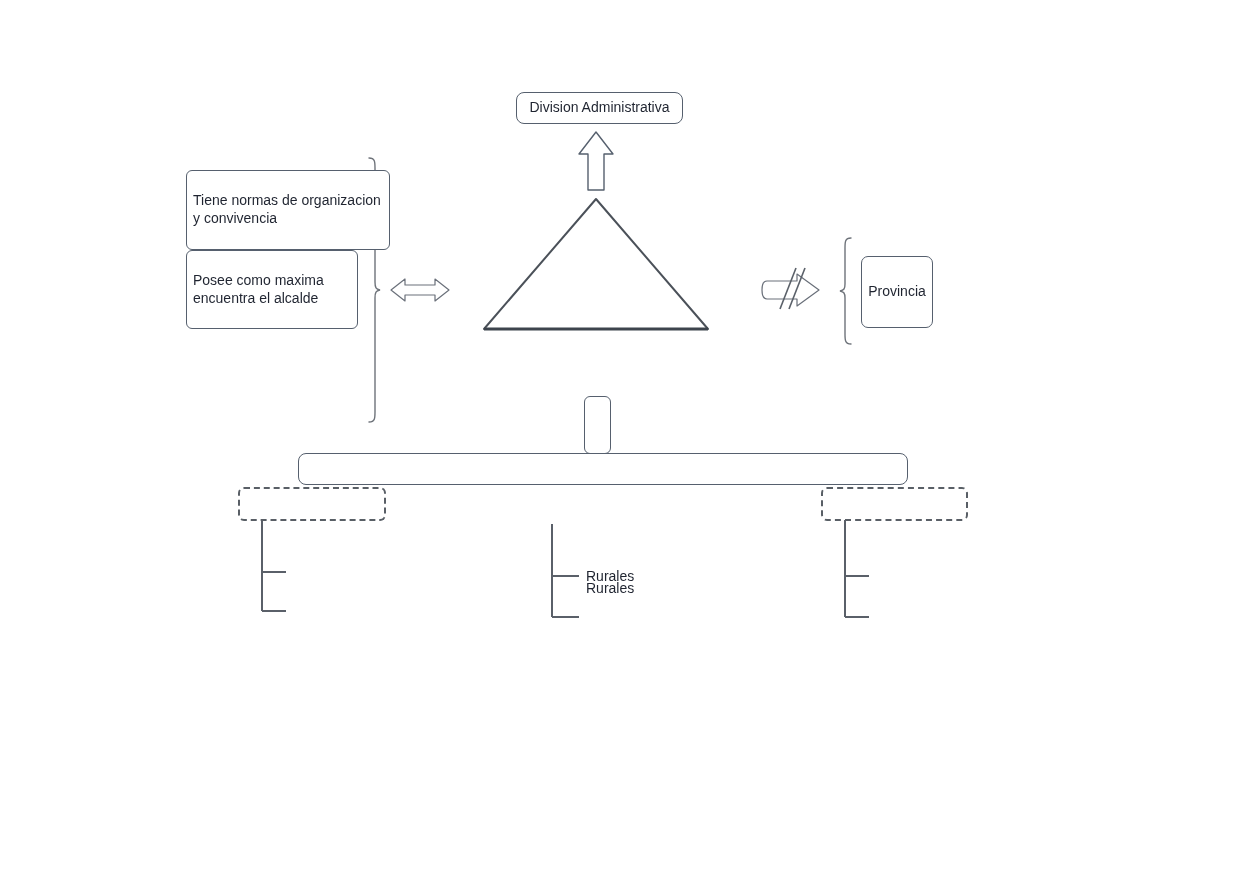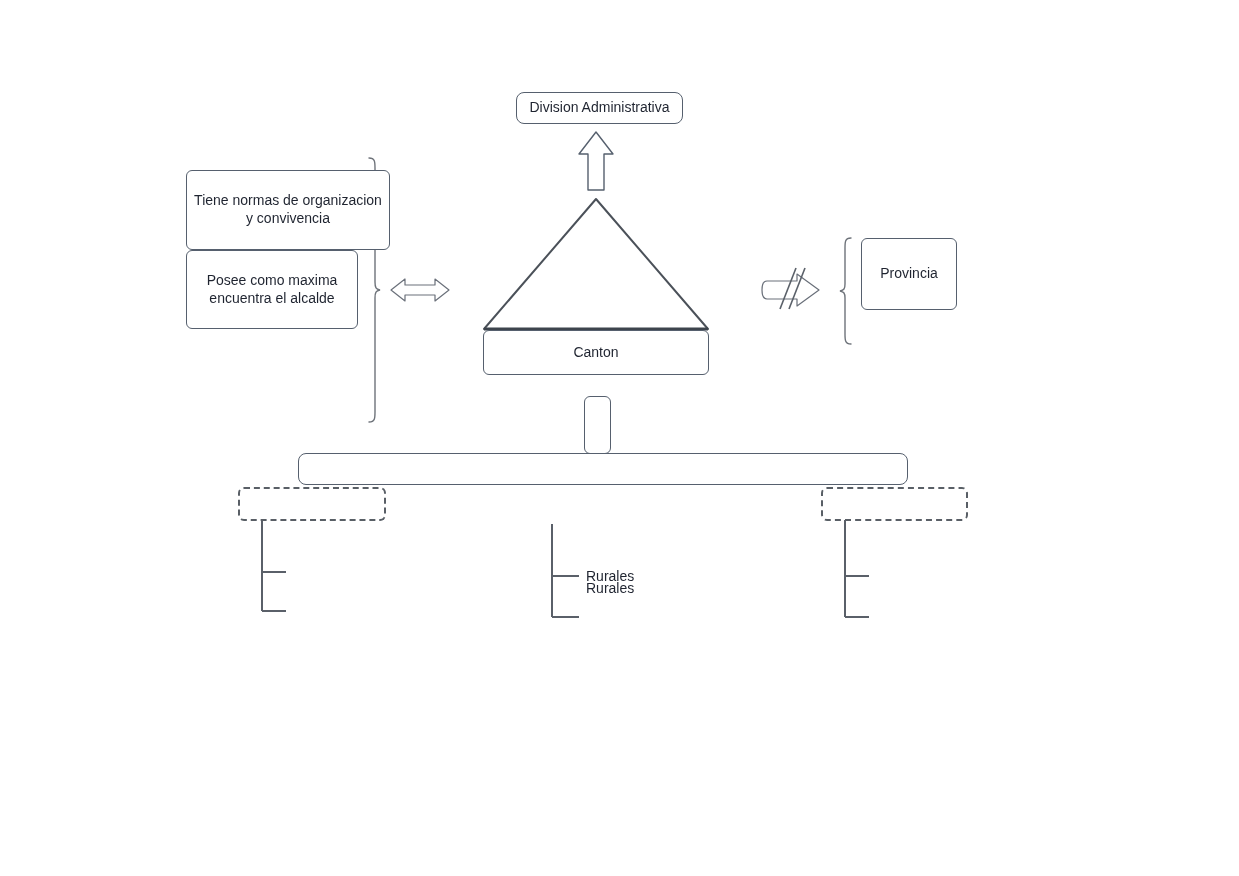--- a/index.html
+++ b/index.html
@@ -18,21 +18,20 @@
     overflow: hidden;
   }
   .node {
     position: absolute;
     box-sizing: border-box;
     border: 1px solid #56606e;
     background: #ffffff;
     display: flex;
     align-items: center;
     justify-content: center;
-    text-align: center;
     color: #1f2430;
     font-size: 14px;
     line-height: 1.28;
     padding: 15px 6px;
   }
   .rounded {
     border-radius: 8px;
   }
   .rounded-sm {
     border-radius: 6px;
@@ -134,25 +133,22 @@
 
   <div class="node rounded-sm" style="left:186px; top:170px; width:204px; height:80px;">
     <span>Tiene normas de organizacion y convivencia</span>
   </div>
 
   <div class="node rounded-sm" style="left:186px; top:250px; width:172px; height:79px;">
     <span>Posee como maxima encuentra el alcalde</span>
   </div>
 
 
-  <div class="node rounded-sm" style="left:483px; top:330px; width:226px; height:45px;">
-    <span>Canton</span>
-  </div>
 
-  <div class="node rounded-sm" style="left:861px; top:238px; width:96px; height:72px;">
+  <div class="node rounded-sm" style="left:861px; top:256px; width:72px; height:72px;border-radius:7px;">
     <span>Provincia</span>
   </div>
 
   <div class="node rounded-sm" style="left:584px; top:396px; width:27px; height:58px;">
     <span></span>
   </div>
 
   <div class="node rounded" style="left:298px; top:453px; width:610px; height:26px;">
     <span></span>
   </div>

